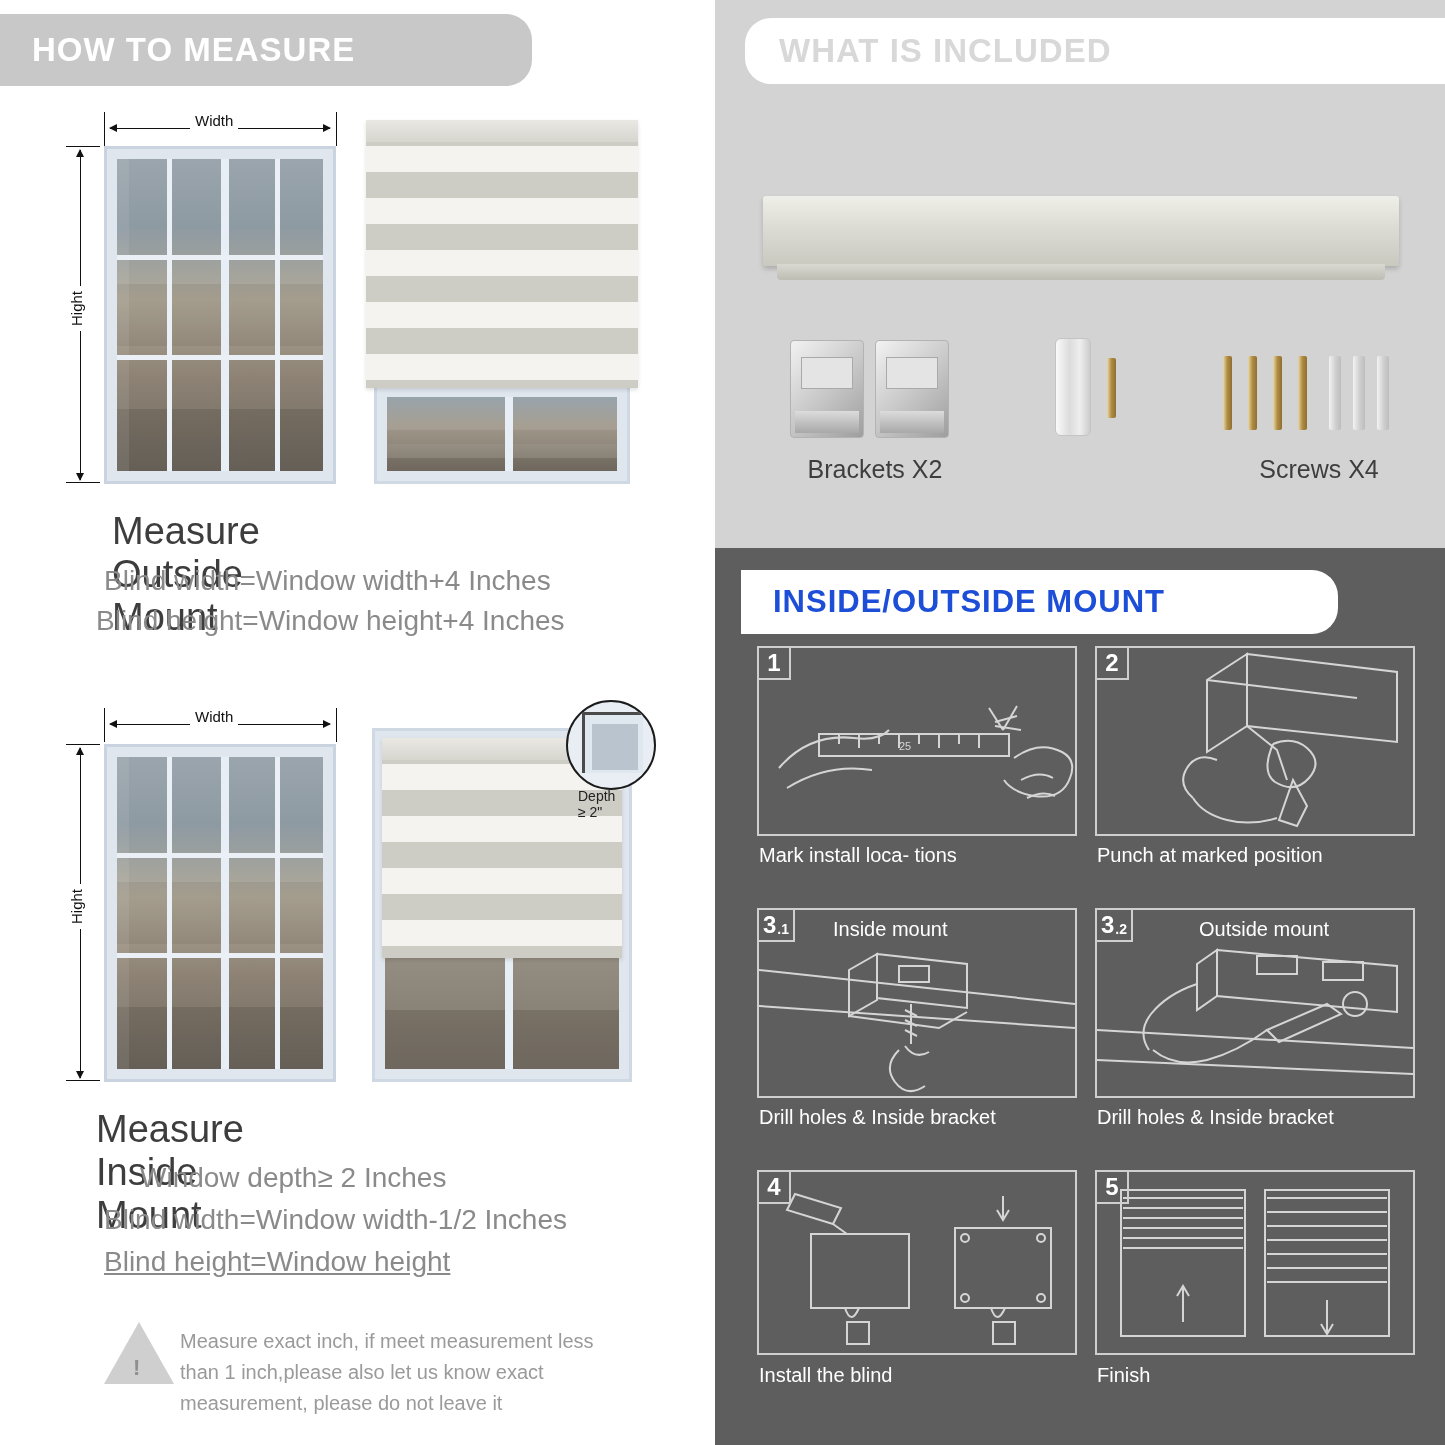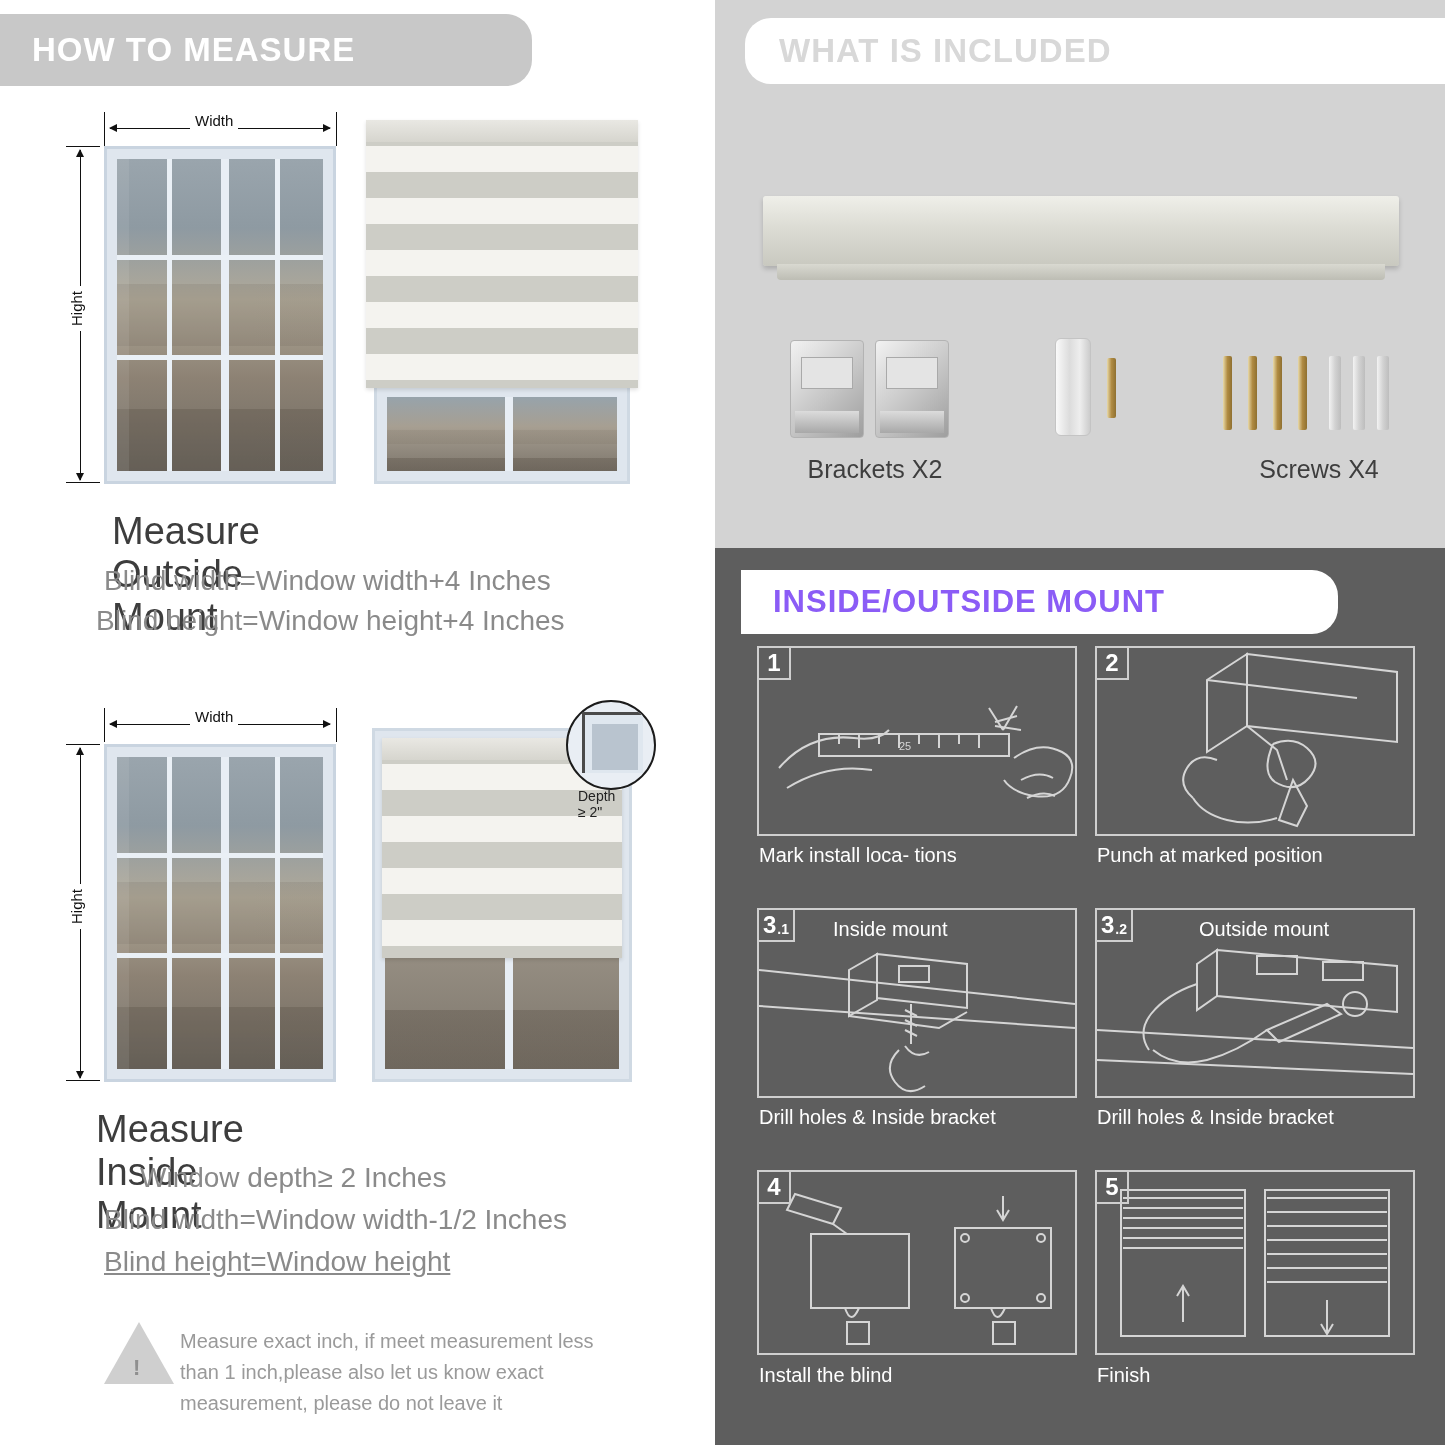--- a/index.html
+++ b/index.html
@@ -144,21 +144,21 @@
   .safety{position:absolute;width:34px;height:96px;border-radius:6px;
     background:linear-gradient(90deg,#fafafa,#dcdcdc 40%,#eeeeee 70%,#cccccc);
     border:1px solid #c4c4c4;}
   .screw{position:absolute;width:9px;background:linear-gradient(90deg,#e8d9a8,#b08b43 50%,#8f7030);border-radius:2px;}
   .anchor{position:absolute;width:12px;background:linear-gradient(90deg,#f3f3f3,#d2d2d2 50%,#bdbdbd);border-radius:2px;}
 
   
   #right-bot{position:absolute;left:715px;top:548px;width:730px;height:897px;background:#5e5e5e;}
   #right-bot-title{
     left:26px;top:22px;width:565px;height:64px;
-    background:#ffffff;color:#8b5cf6;font-size:31px;border-radius:0 26px 26px 0;
+    background:#ffffff;color:#1d4ed8;font-size:31px;border-radius:0 26px 26px 0;
   }
   .step{
     position:absolute;border:2px solid #cfcfcf;background:#5e5e5e;box-sizing:border-box;
   }
   .step-num{
     position:absolute;left:-2px;top:-2px;min-width:34px;height:34px;
     border:2px solid #cfcfcf;color:#ffffff;font-size:24px;font-weight:bold;
     display:flex;align-items:center;justify-content:center;box-sizing:border-box;padding:0 4px;
   }
   .step-num .sub{font-size:14px;margin-left:1px;align-self:flex-end;margin-bottom:3px;}

